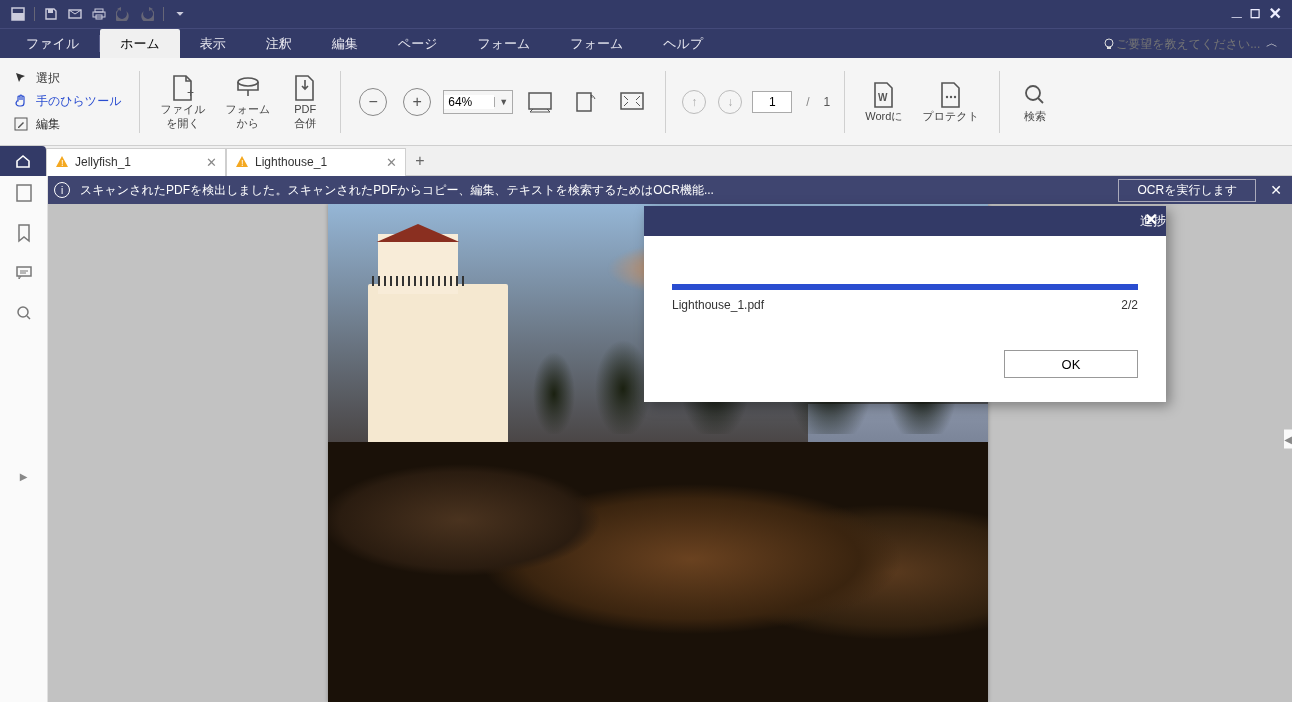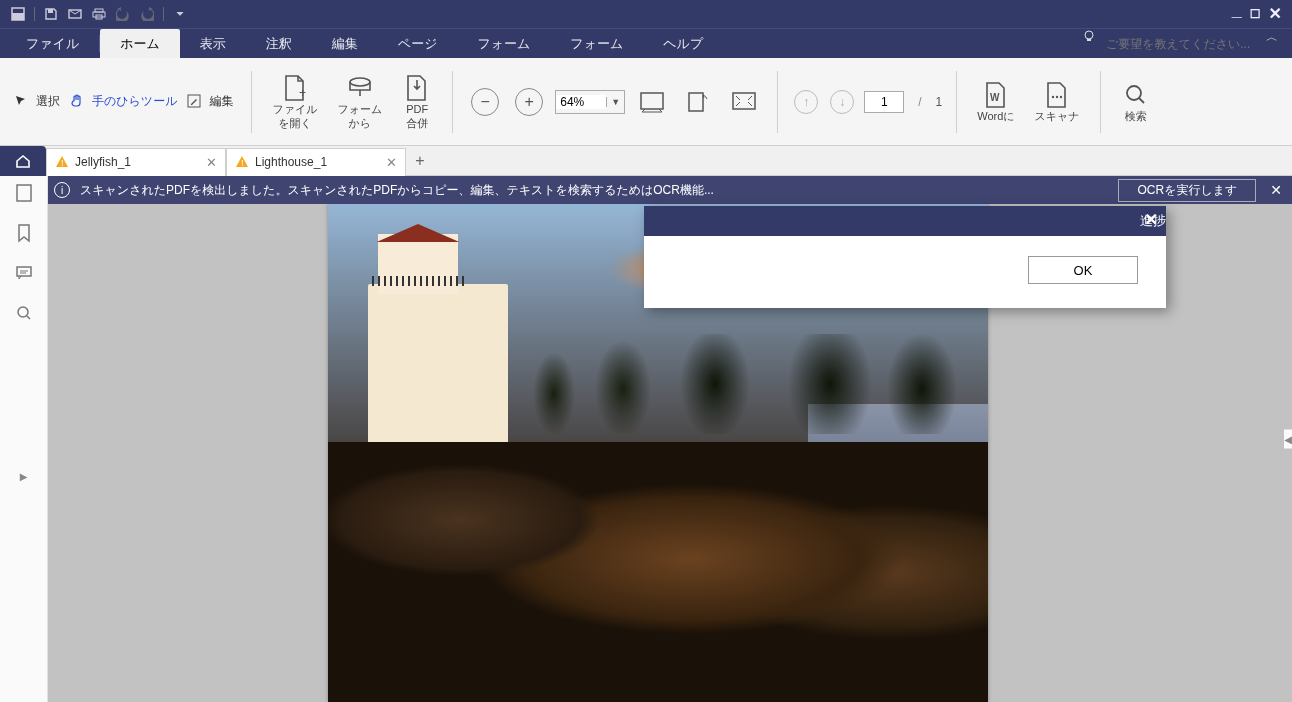--- a/index.html
+++ b/index.html
@@ -18,29 +18,29 @@
 
   .menubar {
     height: 30px; background: #333a67; display: flex; align-items: stretch; color: #e8e8f0; font-size: 13px;
     padding: 0 6px; border-top:1px solid #444a7a;
   }
   .menubar .menu-item {
     padding: 0 20px; display:flex; align-items:center; cursor:pointer; position:relative;
   }
   .menubar .menu-item.active { background:#f0f0f0; color:#000000; border-top-left-radius:2px; border-top-right-radius:2px; }
   .menubar .vline { width:1px; background:#5a5f8c; margin:6px 0; }
-  .menubar .right-area { margin-left:auto; display:flex; gap:10px; padding-right:8px; font-size:12px; color:#ddd; }
+  .menubar .right-area { margin-left:auto; display:flex; align-items:center; padding-right:8px; font-size:12px; color:#ddd; }
   .menubar .right-area .bulb { width:14px; height:14px; display:inline-flex; }
   .menubar .right-area .chev { font-size:12px; }
 
   .ribbon {
     height: 88px; background:#f5f5f5; border-bottom:1px solid #cfcfcf; display:flex; align-items:center;
     padding: 4px 10px; gap: 8px;
   }
-  .ribbon .group { display:flex; flex-direction:row; gap:2px; }
+  .ribbon .group { display:flex; flex-direction:column; gap:2px; }
   .ribbon .small-item { display:flex; align-items:center; gap:6px; font-size:12px; color:#333; padding:2px 4px; cursor:pointer; }
   .ribbon .small-item .ic { width:16px; height:16px; display:inline-flex; }
   .ribbon .small-item.blue { color:#2a4dd0; }
   .ribbon .big-col { display:flex; flex-direction:column; align-items:center; gap:0; padding:2px 6px; cursor:pointer; }
   .ribbon .big-col .ic { width:30px; height:30px; display:flex; align-items:center; justify-content:center; }
   .ribbon .big-col .lbl { font-size:11px; color:#444; text-align:center; line-height:1.2; white-space:pre-line; }
   .ribbon .divider { width:1px; height:62px; background:#d0d0d0; margin:0 6px; }
   .ribbon .zoom-btn { width:28px; height:28px; border:1px solid #888; border-radius:50%; display:flex; align-items:center; justify-content:center; cursor:pointer; font-size:16px; color:#555; margin:0 4px; }
   .ribbon .zoom-select { display:flex; align-items:center; border:1px solid #aaa; height:24px; }
   .ribbon .zoom-select input { border:none; width:50px; padding:0 4px; font-size:12px; outline:none; background:#fff; }
@@ -151,21 +151,21 @@
   .modal-title {
     height:30px; background:#333a67; color:#fff; display:flex; align-items:center; justify-content:flex-end;
     font-size:13px; position:relative;
   }
   .modal-title .close { position:absolute; right:8px; top:4px; cursor:pointer; font-weight:bold; font-size:16px; }
   .modal-body { padding:24px 28px 18px; }
   .progress-track { height:6px; background:#e0e0e0; position:relative; margin: 24px 0 8px; }
   .progress-fill { position:absolute; left:0; top:0; bottom:0; width:100%; background:#2a4dd0; }
   .progress-row { display:flex; justify-content:space-between; font-size:12px; color:#333; font-family:"Courier New",monospace; margin-top:8px; }
   .modal-footer { display:flex; justify-content:flex-end; padding:20px 28px 24px; }
-  .modal-ok { width:110px; height:28px; border:1px solid #999; background:#fff; cursor:pointer; font-size:13px; }
+  .modal-ok { width:134px; height:28px; border:1px solid #999; background:#fff; cursor:pointer; font-size:13px; }
   
   svg { display:block; }
 </style>
 </head>
 <body>
 
 <div class="titlebar">
   <div class="left-icons">
     <span class="ic">
       <svg width="14" height="14">
@@ -367,21 +367,21 @@
   </div>
   <div class="big-col">
     <span class="ic">
         <svg width="26" height="28">
           <path d="M4 2h12l5 5v19H4z" fill="none" stroke="#555" stroke-width="1.6"></path>
           <circle cx="9" cy="16" r="1.2" fill="#555"></circle>
           <circle cx="13" cy="16" r="1.2" fill="#555"></circle>
           <circle cx="17" cy="16" r="1.2" fill="#555"></circle>
         </svg>
       </span>
-    <span class="lbl">スキャナ</span>
+    <span class="lbl">プロテクト</span>
   </div>
 
   <div class="divider"></div>
 
   <div class="big-col">
     <span class="ic">
         <svg width="26" height="26">
           <circle cx="11" cy="11" r="7" fill="none" stroke="#555" stroke-width="1.8"></circle>
           <path d="M16 16l5 5" stroke="#555" stroke-width="1.8"></path>
         </svg>
@@ -469,18 +469,27 @@
       <div class="rocks"></div>
     </div>
 
     <div class="right-handle">◀</div>
 
     <div class="modal">
       <div class="modal-title">
         <span>進捗</span>
         <span class="close">✕</span>
       </div>
+      <div class="modal-body">
+        <div class="progress-track">
+          <div class="progress-fill"></div>
+        </div>
+        <div class="progress-row">
+          <span>Lighthouse_1.pdf</span>
+          <span>2/2</span>
+        </div>
+      </div>
       <div class="modal-footer">
         <button class="modal-ok">OK</button>
       </div>
     </div>
   </div>
 </div>
 
 </body></html>

